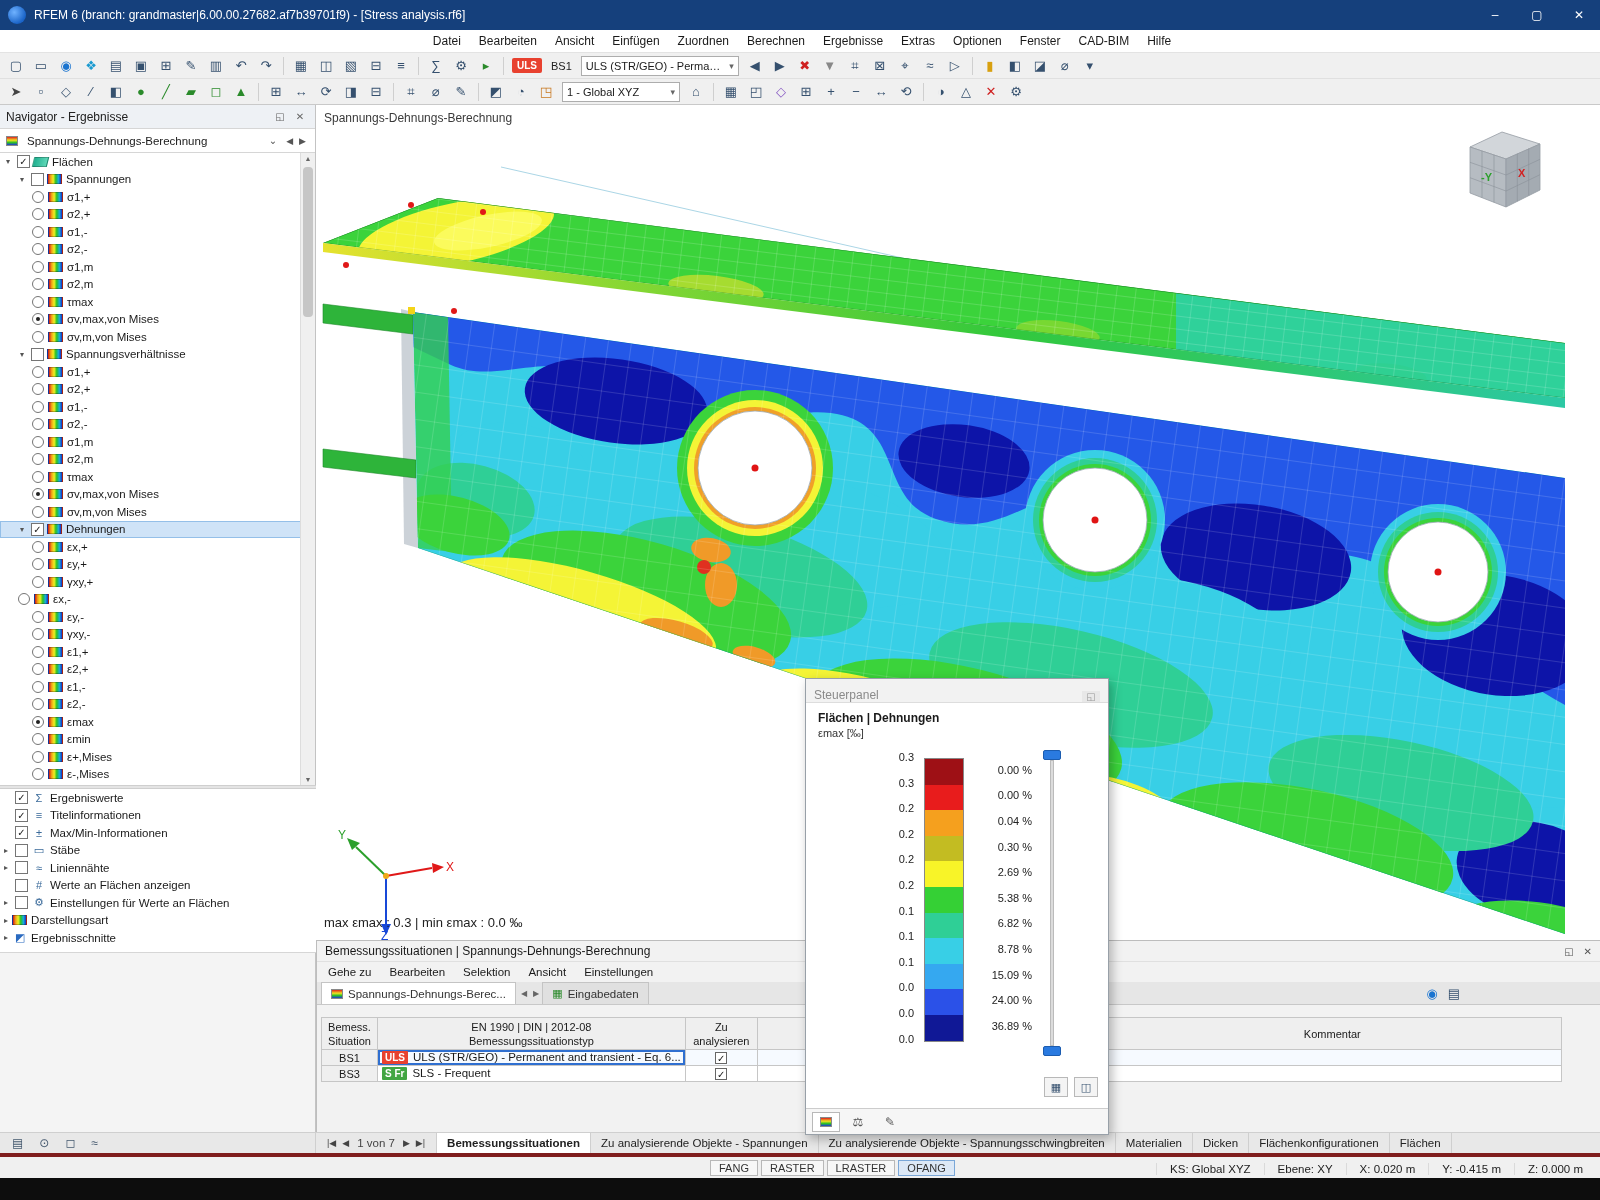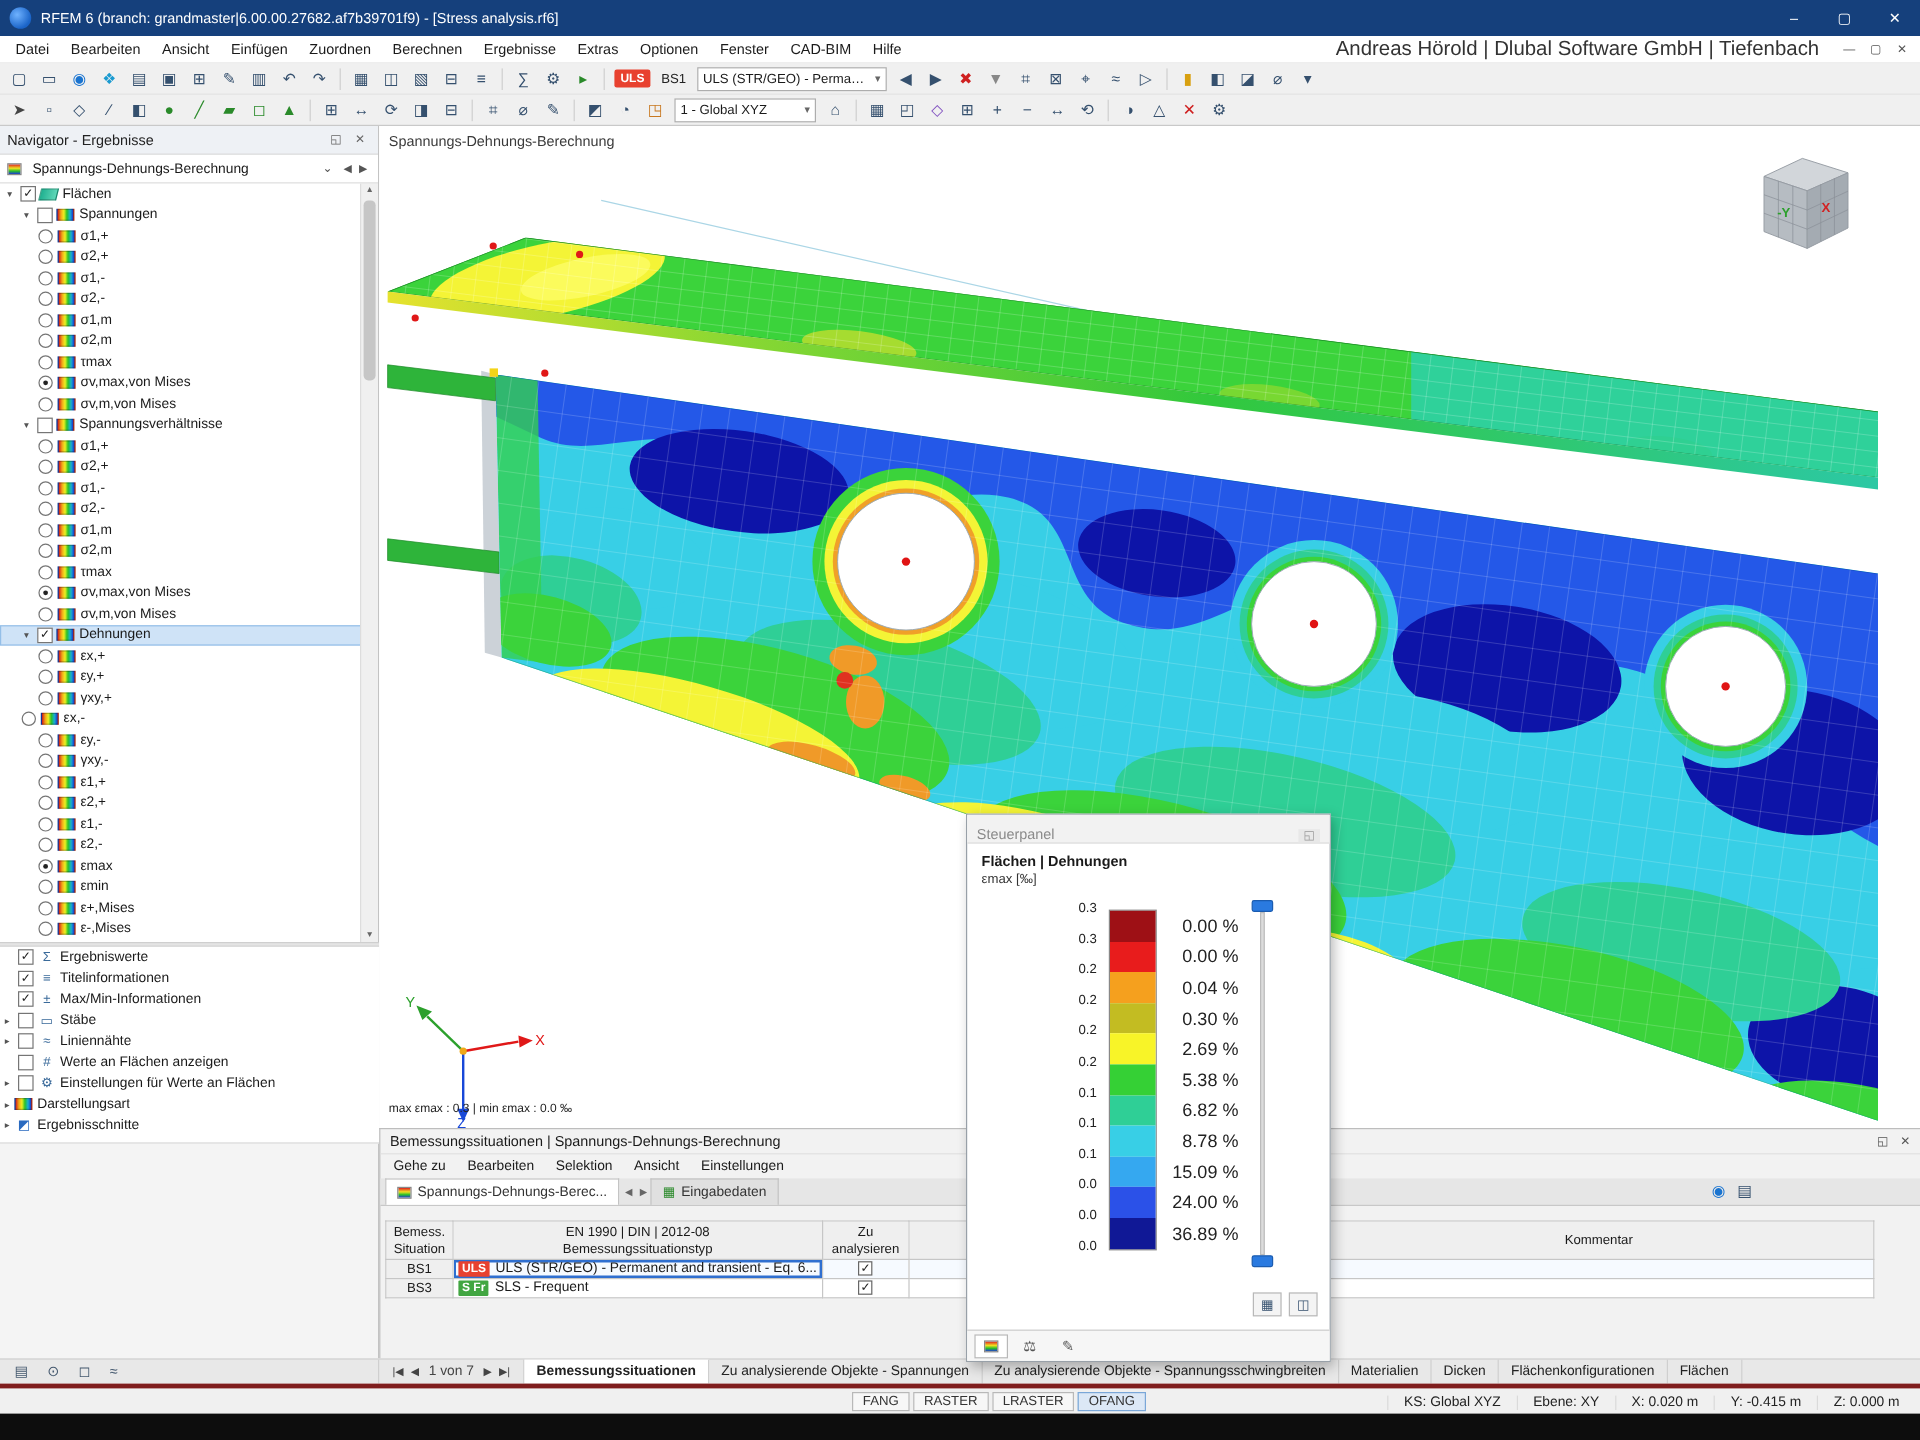--- a/index.html
+++ b/index.html
@@ -8,21 +8,21 @@
 .app{position:absolute;left:0;top:0;width:1600px;height:1200px;}
 
 
 .titlebar{position:absolute;left:0;top:0;width:1600px;height:30px;background:#15407c;color:#fff;display:flex;align-items:center;padding:0 0 0 8px;}
 .app-icon{width:18px;height:18px;margin-right:8px;border-radius:50%;background:radial-gradient(circle at 35% 35%,#6fb2ff,#1a64c8 70%);}
 .titlebar .title{font-size:12px;}
 .win-btns{margin-left:auto;display:flex;height:30px;}
 .win-btn{width:42px;height:30px;display:flex;align-items:center;justify-content:center;font-size:12px;color:#fff;}
 
 
-.menubar{position:absolute;left:0;top:30px;width:1600px;height:23px;background:#fff;border-bottom:1px solid #e3e3e3;display:flex;align-items:center;padding-left:4px;}
+.menubar{position:absolute;left:0;top:30px;width:1600px;height:23px;background:#fff;border-bottom:1px solid #e3e3e3;display:flex;align-items:center;padding-left:4px;flex-direction:column;}
 .menu-item{padding:0 9px;line-height:23px;cursor:default;}
 .menubar .user{margin-left:auto;color:#333;font-size:17px;}
 .mdi-btns{display:flex;margin:0 4px 0 14px;color:#555;}
 .mdi-btn{width:22px;text-align:center;font-size:10px;}
 
 
 .toolbar{position:absolute;left:0;width:1600px;background:#f0f0f0;display:flex;align-items:center;padding:0 4px;gap:1px;}
 .tb1{top:53px;height:26px;border-bottom:1px solid #e0e0e0;}
 .tb2{top:79px;height:26px;border-bottom:1px solid #c9c9c9;}
 .tbi{min-width:24px;height:22px;display:inline-flex;align-items:center;justify-content:center;font-size:13px;color:#35506e;border-radius:2px;}
@@ -58,38 +58,38 @@
 .tlabel{overflow:hidden;text-overflow:ellipsis;}
 .nav-scroll{position:absolute;right:0;top:48px;width:15px;height:632px;background:#f0f0f0;border-left:1px solid #ddd;}
 .ns-arrow{position:absolute;left:0;width:14px;text-align:center;font-size:7px;color:#666;}
 .ns-arrow:first-child{top:2px;}
 .ns-down{bottom:2px;}
 .ns-thumb{position:absolute;left:2px;top:14px;width:10px;height:150px;background:#c6c6c6;border-radius:4px;}
 
 
 .viewport{position:absolute;left:316px;top:105px;width:1284px;height:835px;background:#fff;overflow:hidden;}
 .vp-title{position:absolute;left:8px;top:6px;font-size:12px;color:#3a3a3a;z-index:5;}
-.maxmin{position:absolute;left:8px;bottom:10px;font-size:10px;color:#222;z-index:5;}
+.maxmin{position:absolute;left:8px;bottom:10px;font-size:13px;color:#222;z-index:5;}
 .triad{position:absolute;left:18px;top:716px;z-index:4;}
 .nav-cube{position:absolute;right:46px;top:14px;z-index:4;}
 
 
 .steuerpanel{position:absolute;left:805px;top:678px;width:304px;height:457px;background:#fff;border:1px solid #98a0a8;box-shadow:3px 4px 10px rgba(0,0,0,.28);z-index:60;}
 .sp-title{height:24px;background:#f2f2f2;border-bottom:1px solid #ddd;display:flex;align-items:flex-end;padding:0 8px;color:#8a8a8a;font-size:12px;}
 .sp-dock-btn{margin-left:auto;color:#999;font-size:10px;width:18px;text-align:center;background:#e8e8e8;}
 .sp-sub{padding:8px 12px 0;}
 .sp-sub1{font-size:12px;font-weight:bold;color:#1a1a1a;}
 .sp-sub2{font-size:11px;color:#333;margin-top:2px;}
 .sp-legend{position:absolute;left:0;top:79px;width:304px;height:292px;}
 #legend-vals{position:absolute;left:56px;top:0;width:52px;}
 #legend-vals .lv{position:absolute;right:0;width:52px;text-align:right;font-size:11px;color:#222;}
 #legend-bands{position:absolute;left:118px;top:0;width:40px;border:1px solid #888;}
 #legend-bands .band{width:38px;}
 #legend-pcts{position:absolute;left:164px;top:0;width:62px;}
-#legend-pcts .pct{position:absolute;right:0;width:62px;text-align:right;font-size:15px;color:#222;}
+#legend-pcts .pct{position:absolute;right:0;width:62px;text-align:right;font-size:11px;color:#222;}
 .sp-slider{position:absolute;left:236px;top:-10px;width:20px;height:310px;}
 .sp-slider .track{position:absolute;left:8px;top:12px;width:4px;height:286px;background:#dcdcdc;border:1px solid #bbb;}
 .sp-slider .handle{position:absolute;left:1px;width:18px;height:10px;background:#2a7ae0;border:1px solid #1b5cb0;border-radius:2px;}
 .sp-slider .handle.top{top:2px;}
 .sp-slider .handle.bottom{bottom:2px;}
 .sp-btns{position:absolute;right:10px;top:398px;display:flex;gap:6px;}
 .sp-btn{width:24px;height:20px;border:1px solid #b8b8b8;background:#f4f4f4;display:flex;align-items:center;justify-content:center;font-size:11px;color:#35506e;}
 .sp-tabs{position:absolute;left:0;bottom:0;width:302px;height:26px;border-top:1px solid #ccc;background:#f6f6f6;display:flex;align-items:center;padding-left:6px;gap:4px;}
 .sp-tab{width:28px;height:20px;display:flex;align-items:center;justify-content:center;font-size:12px;color:#555;border:1px solid transparent;}
 .sp-tab.active{background:#fff;border-color:#b8b8b8;}

